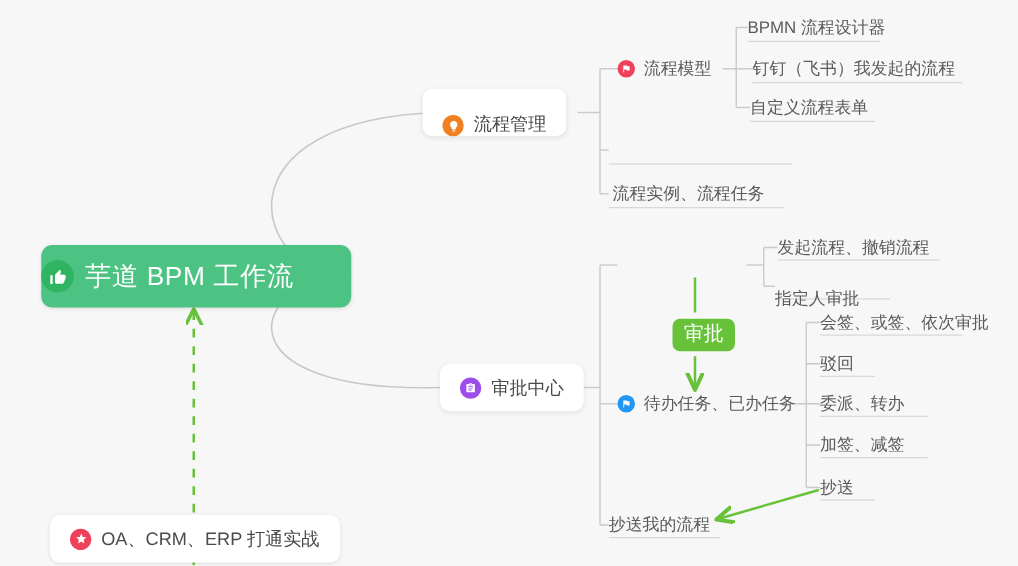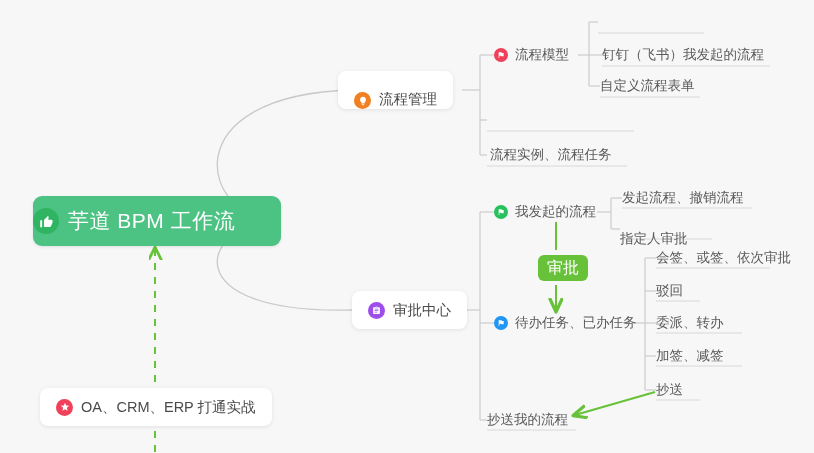--- a/index.html
+++ b/index.html
@@ -185,48 +185,43 @@
 
   <div class="text-node" style="left:494px; top:44px;">
     <span class="ic ic-14" style="background:#F0415B;">
       <svg width="8" height="8" viewBox="0 0 24 24" fill="#ffffff">
         <path d="M14.4 6L14 4H5v17h2v-7h5.6l.4 2h7V6z"></path>
       </svg>
     </span>
     <span class="t icon-gap">流程模型</span>
   </div>
 
+  <div class="text-node" style="left:598px; top:11px;">
+    <span class="t">BPMN 流程设计器</span>
+  </div>
   <div class="text-node" style="left:602px; top:44px;">
     <span class="t">钉钉（飞书）我发起的流程</span>
   </div>
   <div class="text-node" style="left:600px; top:75px;">
     <span class="t">自定义流程表单</span>
   </div>
 
   <div class="text-node" style="left:490px; top:144px;">
     <span class="t">流程实例、流程任务</span>
   </div>
 
   <div class="card-node" style="left:352px; top:291px;">
     <span class="ic ic-17" style="background:#9C4DEA;">
       <svg width="9" height="9" viewBox="0 0 24 24" fill="#ffffff">
         <path d="M19 3h-4.18C14.4 1.84 13.3 1 12 1s-2.4.84-2.82 2H5c-1.1 0-2 .9-2 2v14c0 1.1.9 2 2 2h14c1.1 0 2-.9 2-2V5c0-1.1-.9-2-2-2zm-7 0c.55 0 1 .45 1 1s-.45 1-1 1-1-.45-1-1 .45-1 1-1zm2 14H7v-2h7v2zm3-4H7v-2h10v2zm0-4H7V7h10v2z"></path>
       </svg>
     </span>
     <span class="card-label">审批中心</span>
   </div>
 
-  <div class="text-node" style="left:494px; top:201px;">
-    <span class="ic ic-14" style="background:#27C25E;">
-      <svg width="8" height="8" viewBox="0 0 24 24" fill="#ffffff">
-        <path d="M14.4 6L14 4H5v17h2v-7h5.6l.4 2h7V6z"></path>
-      </svg>
-    </span>
-    <span class="t icon-gap">我发起的流程</span>
-  </div>
   <div class="text-node" style="left:622px; top:187px;">
     <span class="t">发起流程、撤销流程</span>
   </div>
   <div class="text-node" style="left:620px; top:218px;margin-top:10px;">
     <span class="t">指定人审批</span>
   </div>
 
   <div class="text-node" style="left:494px; top:312px;">
     <span class="ic ic-14" style="background:#2196F3;">
       <svg width="8" height="8" viewBox="0 0 24 24" fill="#ffffff">
@@ -252,21 +247,21 @@
   </div>
 
   <div class="text-node" style="left:487px; top:409px;">
     <span class="t">抄送我的流程</span>
   </div>
 
   <div class="badge" style="left:538px; top:255px;">
     <span>审批</span>
   </div>
 
-  <div class="card-node" style="left:40px; top:388px; height:38px;">
+  <div class="card-node" style="left:40px; top:412px; height:38px;">
     <span class="ic ic-17" style="background:#F0415B;">
       <svg width="10" height="10" viewBox="0 0 24 24" fill="#ffffff">
         <path d="M12 17.27L18.18 21l-1.64-7.03L22 9.24l-7.19-.61L12 2 9.19 8.63 2 9.24l5.46 4.73L5.82 21z"></path>
       </svg>
     </span>
     <span class="card-label">OA、CRM、ERP 打通实战</span>
   </div>
 
 </div>
 

